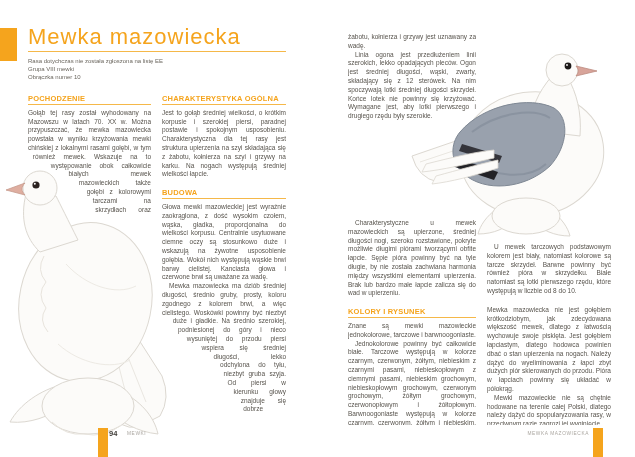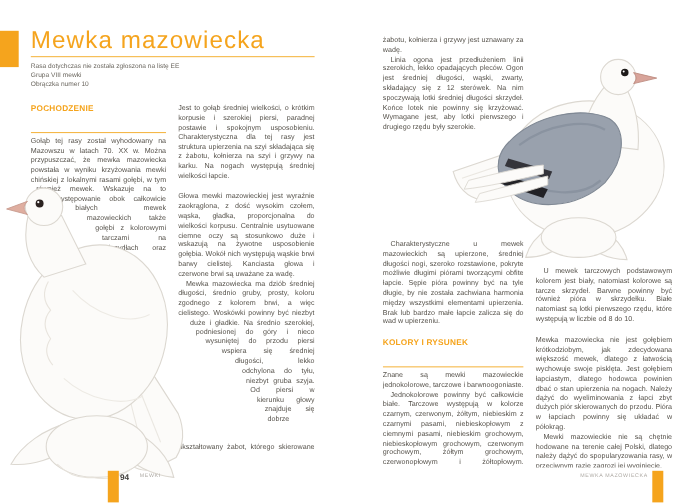--- a/index.html
+++ b/index.html
@@ -14,21 +14,21 @@
     font-size:22px;line-height:22px;color:#F5A41D;font-weight:400;
     letter-spacing:1px;border-bottom:1px solid #F5B849;padding-bottom:3px;margin:0 0 5px 0;
   }
   .subtitle{font-size:6px;line-height:8px;color:#6B675F;}
   
   .col{position:absolute;text-align:justify;font-size:6.5px;line-height:8.8px;overflow:hidden;}
   .col p{margin:0;}
   .col p.ind{text-indent:7px;}
   .sec-heading{
     font-size:7.5px;font-weight:700;color:#F5A41D;letter-spacing:.2px;
-    border-bottom:1px solid #F5B849;padding-bottom:16px;margin:0 0 4px 0;text-align:left;
+    border-bottom:1px solid #F5B849;padding-bottom:0;margin:0 0 4px 0;text-align:left;
   }
   .sec{margin-top:10px;}
   .c94-1{left:28px;top:95px;width:123px;height:300px;}
   .c94-2{left:162px;top:95px;width:124px;height:316px;}
   .c95-1{left:348px;top:33px;width:128px;height:392px;}
   .c95-2{left:487px;top:33px;width:124px;height:392px;}
   
   .wrapshape{float:left;}
   .ws94-1{
     width:123px;height:292px;margin-top:0;
@@ -72,22 +72,24 @@
     </div>
   </div>
 
   <div class="col c94-1">
     <h2 class="sec-heading">POCHODZENIE</h2>
     <div class="wrapshape ws94-1"></div>
     <p>Gołąb tej rasy został wyhodowany na Mazowszu w latach 70. XX w. Można przypuszczać, że mewka mazowiecka powstała w wyniku krzyżowania mewki chińskiej z lokalnymi rasami gołębi, w tym również mewek. Wskazuje na to występowanie obok całkowicie białych mewek mazowieckich także gołębi z kolorowymi tarczami na skrzydłach oraz barwnoogoniastych. Wzorzec rasy zarejestrowano w Polsce w 2016 r.</p>
   </div>
 
   <div class="col c94-2">
+    <h2 class="sec-heading">CHARAKTERYSTYKA OGÓLNA</h2>
     <p>Jest to gołąb średniej wielkości, o krótkim korpusie i szerokiej piersi, paradnej postawie i spokojnym usposobieniu. Charakterystyczna dla tej rasy jest struktura upierzenia na szyi składająca się z żabotu, kołnierza na szyi i grzywy na karku. Na nogach występują średniej wielkości łapcie.</p>
     <div class="sec">
+      <h2 class="sec-heading">BUDOWA</h2>
       <div class="wrapshape ws94-2"></div>
       <p>Głowa mewki mazowieckiej jest wyraźnie zaokrąglona, z dość wysokim czołem, wąska, gładka, proporcjonalna do wielkości korpusu. Centralnie usytuowane ciemne oczy są stosunkowo duże i wskazują na żywotne usposobienie gołębia. Wokół nich występują wąskie brwi barwy cielistej. Kanciasta głowa i czerwone brwi są uważane za wadę.</p>
       <p class="ind">Mewka mazowiecka ma dziób średniej długości, średnio gruby, prosty, koloru zgodnego z kolorem brwi, a więc cielistego. Woskówki powinny być niezbyt duże i gładkie. Na średnio szerokiej, podniesionej do góry i nieco wysuniętej do przodu piersi wspiera się średniej długości, lekko odchylona do tyłu, niezbyt gruba szyja. Od piersi w kierunku głowy znajduje się dobrze ukształtowany żabot, którego skierowane na boki pióra przechodzą w sięgający głowy kołnierz. Kołnierz nie tworzy koronki, ale jest zakończony dwoma rozetami. Brak w upierzeniu</p>
     </div>
   </div>
 
   <div class="col c95-1">
     <p>żabotu, kołnierza i grzywy jest uznawany za wadę.</p>
     <p class="ind">Linia ogona jest przedłużeniem linii szerokich, lekko opadających pleców. Ogon jest średniej długości, wąski, zwarty, składający się z 12 sterówek. Na nim spoczywają lotki średniej długości skrzydeł. Końce lotek nie powinny się krzyżować. Wymagane jest, aby lotki pierwszego i drugiego rzędu były szerokie.</p>
     <div class="gap95-1"></div>

